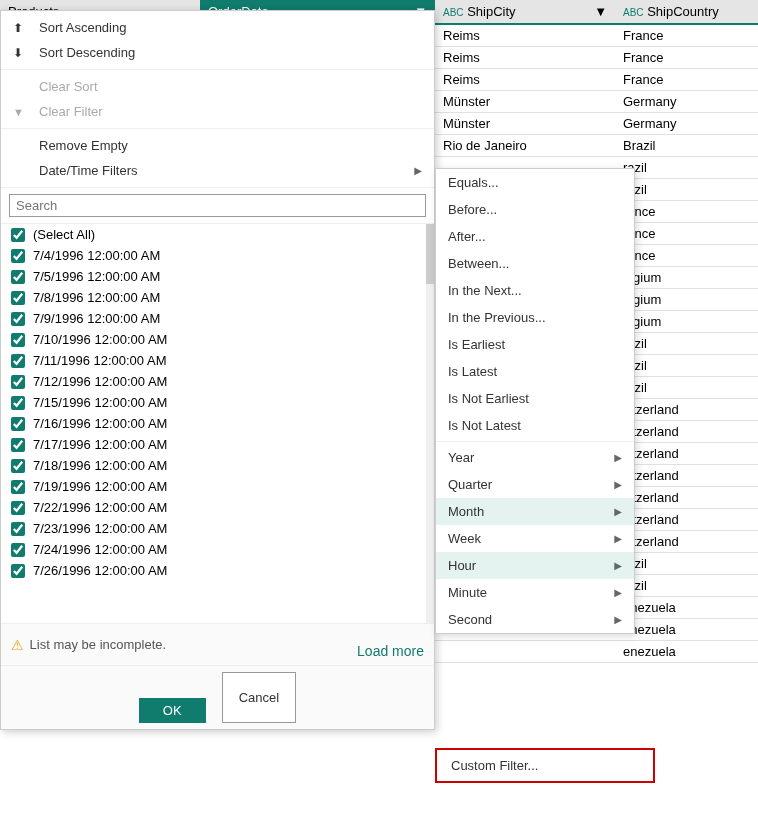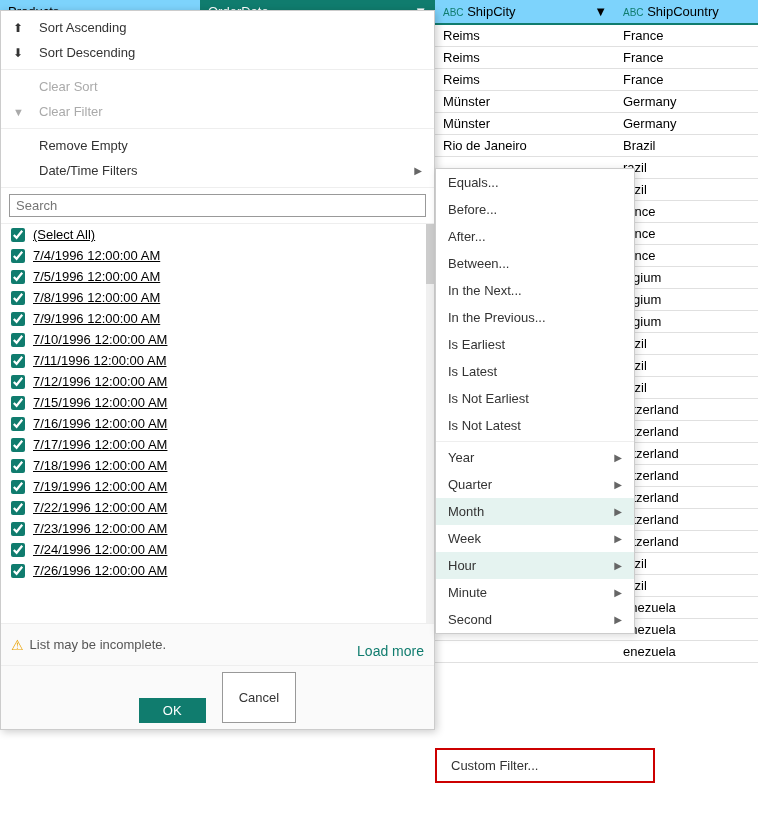--- a/index.html
+++ b/index.html
@@ -1,37 +1,37 @@
 <!DOCTYPE html>
 <html><head>
   <meta charset="utf-8">
   <style>
     * { box-sizing: border-box; margin: 0; padding: 0; font-family: 'Segoe UI', Arial, sans-serif; font-size: 13px; }
     body { width: 758px; height: 813px; overflow: hidden; background: #fff; position: relative; }
 
     
     .bg-table { position: absolute; top: 0; left: 0; width: 758px; height: 813px; background: #fff; z-index: 0; }
     .bg-table table { width: 100%; border-collapse: collapse; }
-    .bg-table th { background: #7dd3fc; border-bottom: 2px solid #107c6e; padding: 4px 8px; text-align: left; font-weight: normal; white-space: nowrap; color: #000; }
+    .bg-table th { background: #e5e5e5; border-bottom: 2px solid #107c6e; padding: 4px 8px; text-align: left; font-weight: normal; white-space: nowrap; color: #000; }
     .bg-table th.active-col { background: #107c6e; color: #fff; }
     .bg-table td { border-bottom: 1px solid #e0e0e0; padding: 3px 8px; white-space: nowrap; color: #000; }
 
     
     .dropdown-panel { position: absolute; top: 10px; left: 0; width: 435px; background: #fff; border: 1px solid #ccc; box-shadow: 2px 2px 8px rgba(0,0,0,0.2); z-index: 10; }
 
     .panel-section { padding: 4px 0; border-bottom: 1px solid #eee; }
     .panel-item { display: flex; align-items: center; padding: 5px 12px; cursor: pointer; color: #333; }
     .panel-item.disabled { color: #aaa; cursor: default; }
     .panel-item .icon { width: 20px; font-size: 12px; margin-right: 6px; }
 
     .search-box { padding: 6px 8px; }
     .search-box input { width: 100%; border: 1px solid #999; padding: 3px 6px; font-size: 13px; outline: none; }
 
     .checkbox-list { height: 400px; overflow-y: auto; border-top: 1px solid #eee; position: relative; }
-    .checkbox-item { display: flex; align-items: flex-end; padding: 3px 10px; cursor: pointer; text-decoration: underline; }
+    .checkbox-item { display: flex; align-items: flex-end; padding: 3px 10px; cursor: pointer; }
     .checkbox-item input[type=checkbox] { margin-right: 8px; accent-color: #107c6e; width: 14px; height: 14px; }
     .checkbox-item label { cursor: pointer; font-size: 13px; }
 
     .scrollbar-track { position: absolute; right: 0; top: 0; width: 8px; height: 100%; background: #f0f0f0; }
     .scrollbar-thumb { position: absolute; right: 0; top: 0; width: 8px; height: 60px; background: #ccc; }
 
     .panel-footer { padding: 6px 10px; display: flex; align-items: center; justify-content: space-between; border-top: 1px solid #eee; background: #fafafa; }
     .footer-warning { display: flex; align-items: center; font-size: 12px; color: #555; }
     .warning-icon { margin-right: 6px; color: #e8a000; font-size: 14px; }
     .load-more { color: #107c6e; cursor: pointer; text-decoration: none; font-size: 14px; margin-top: 13px; }

